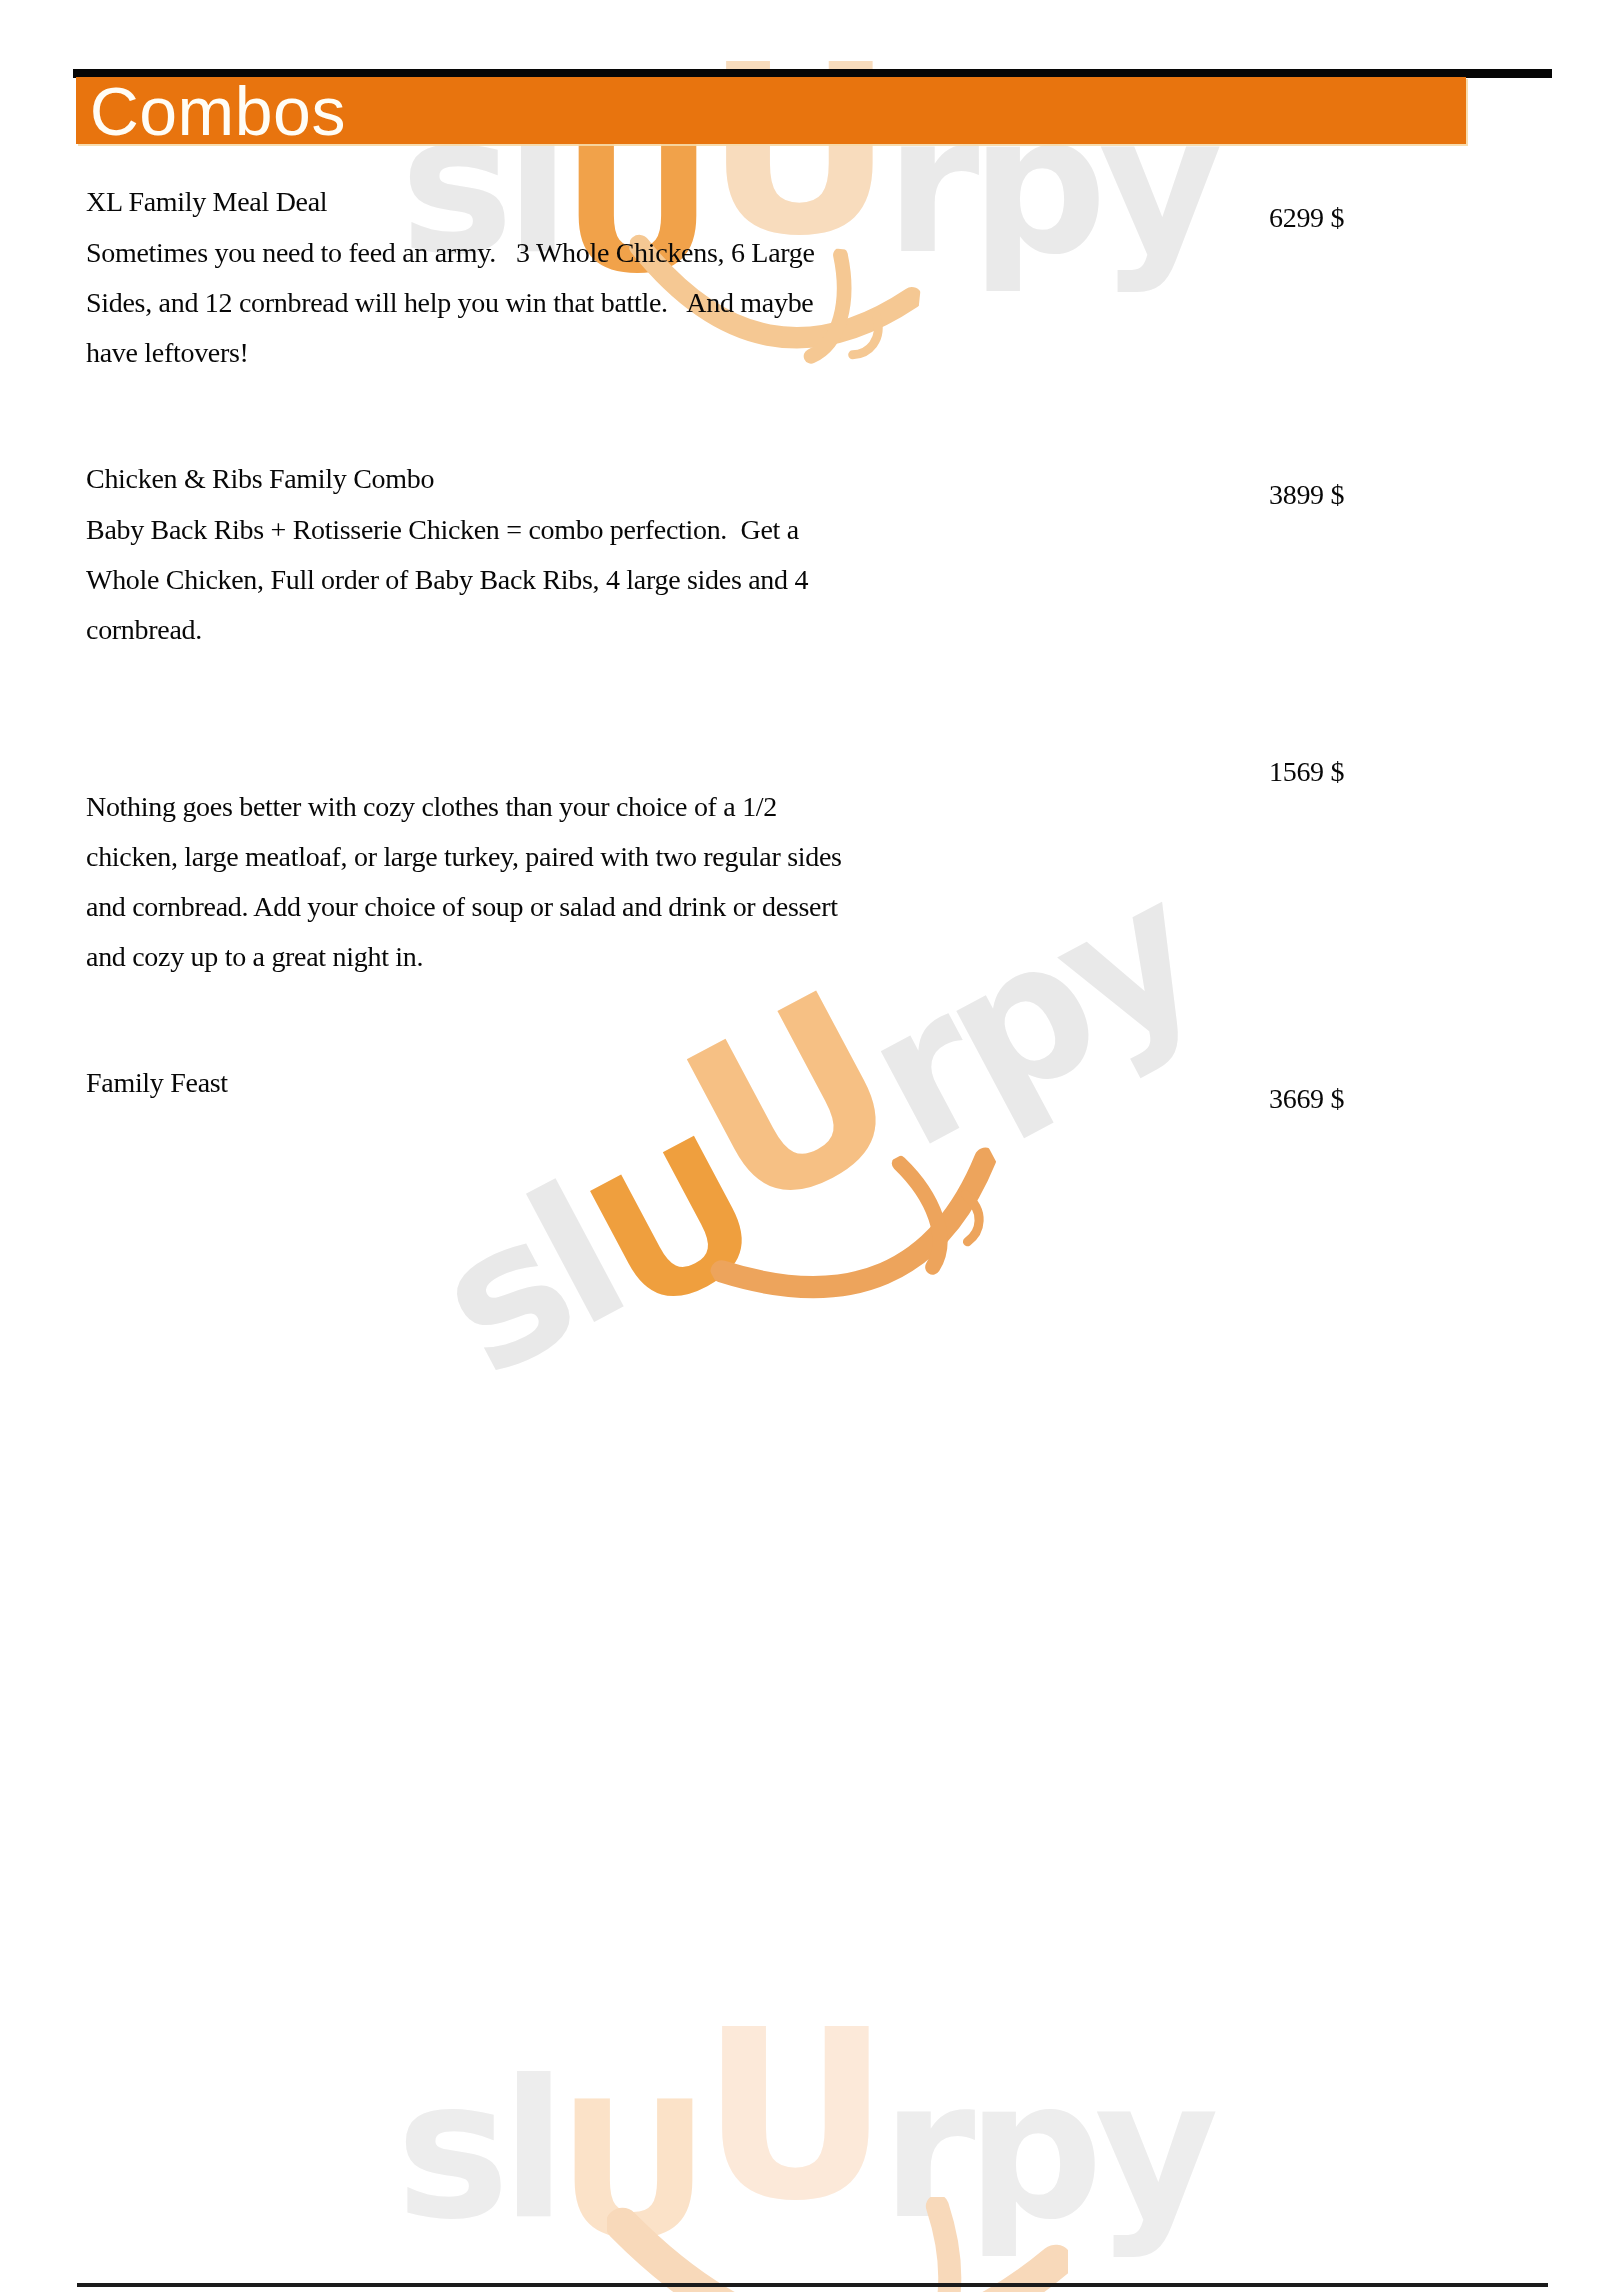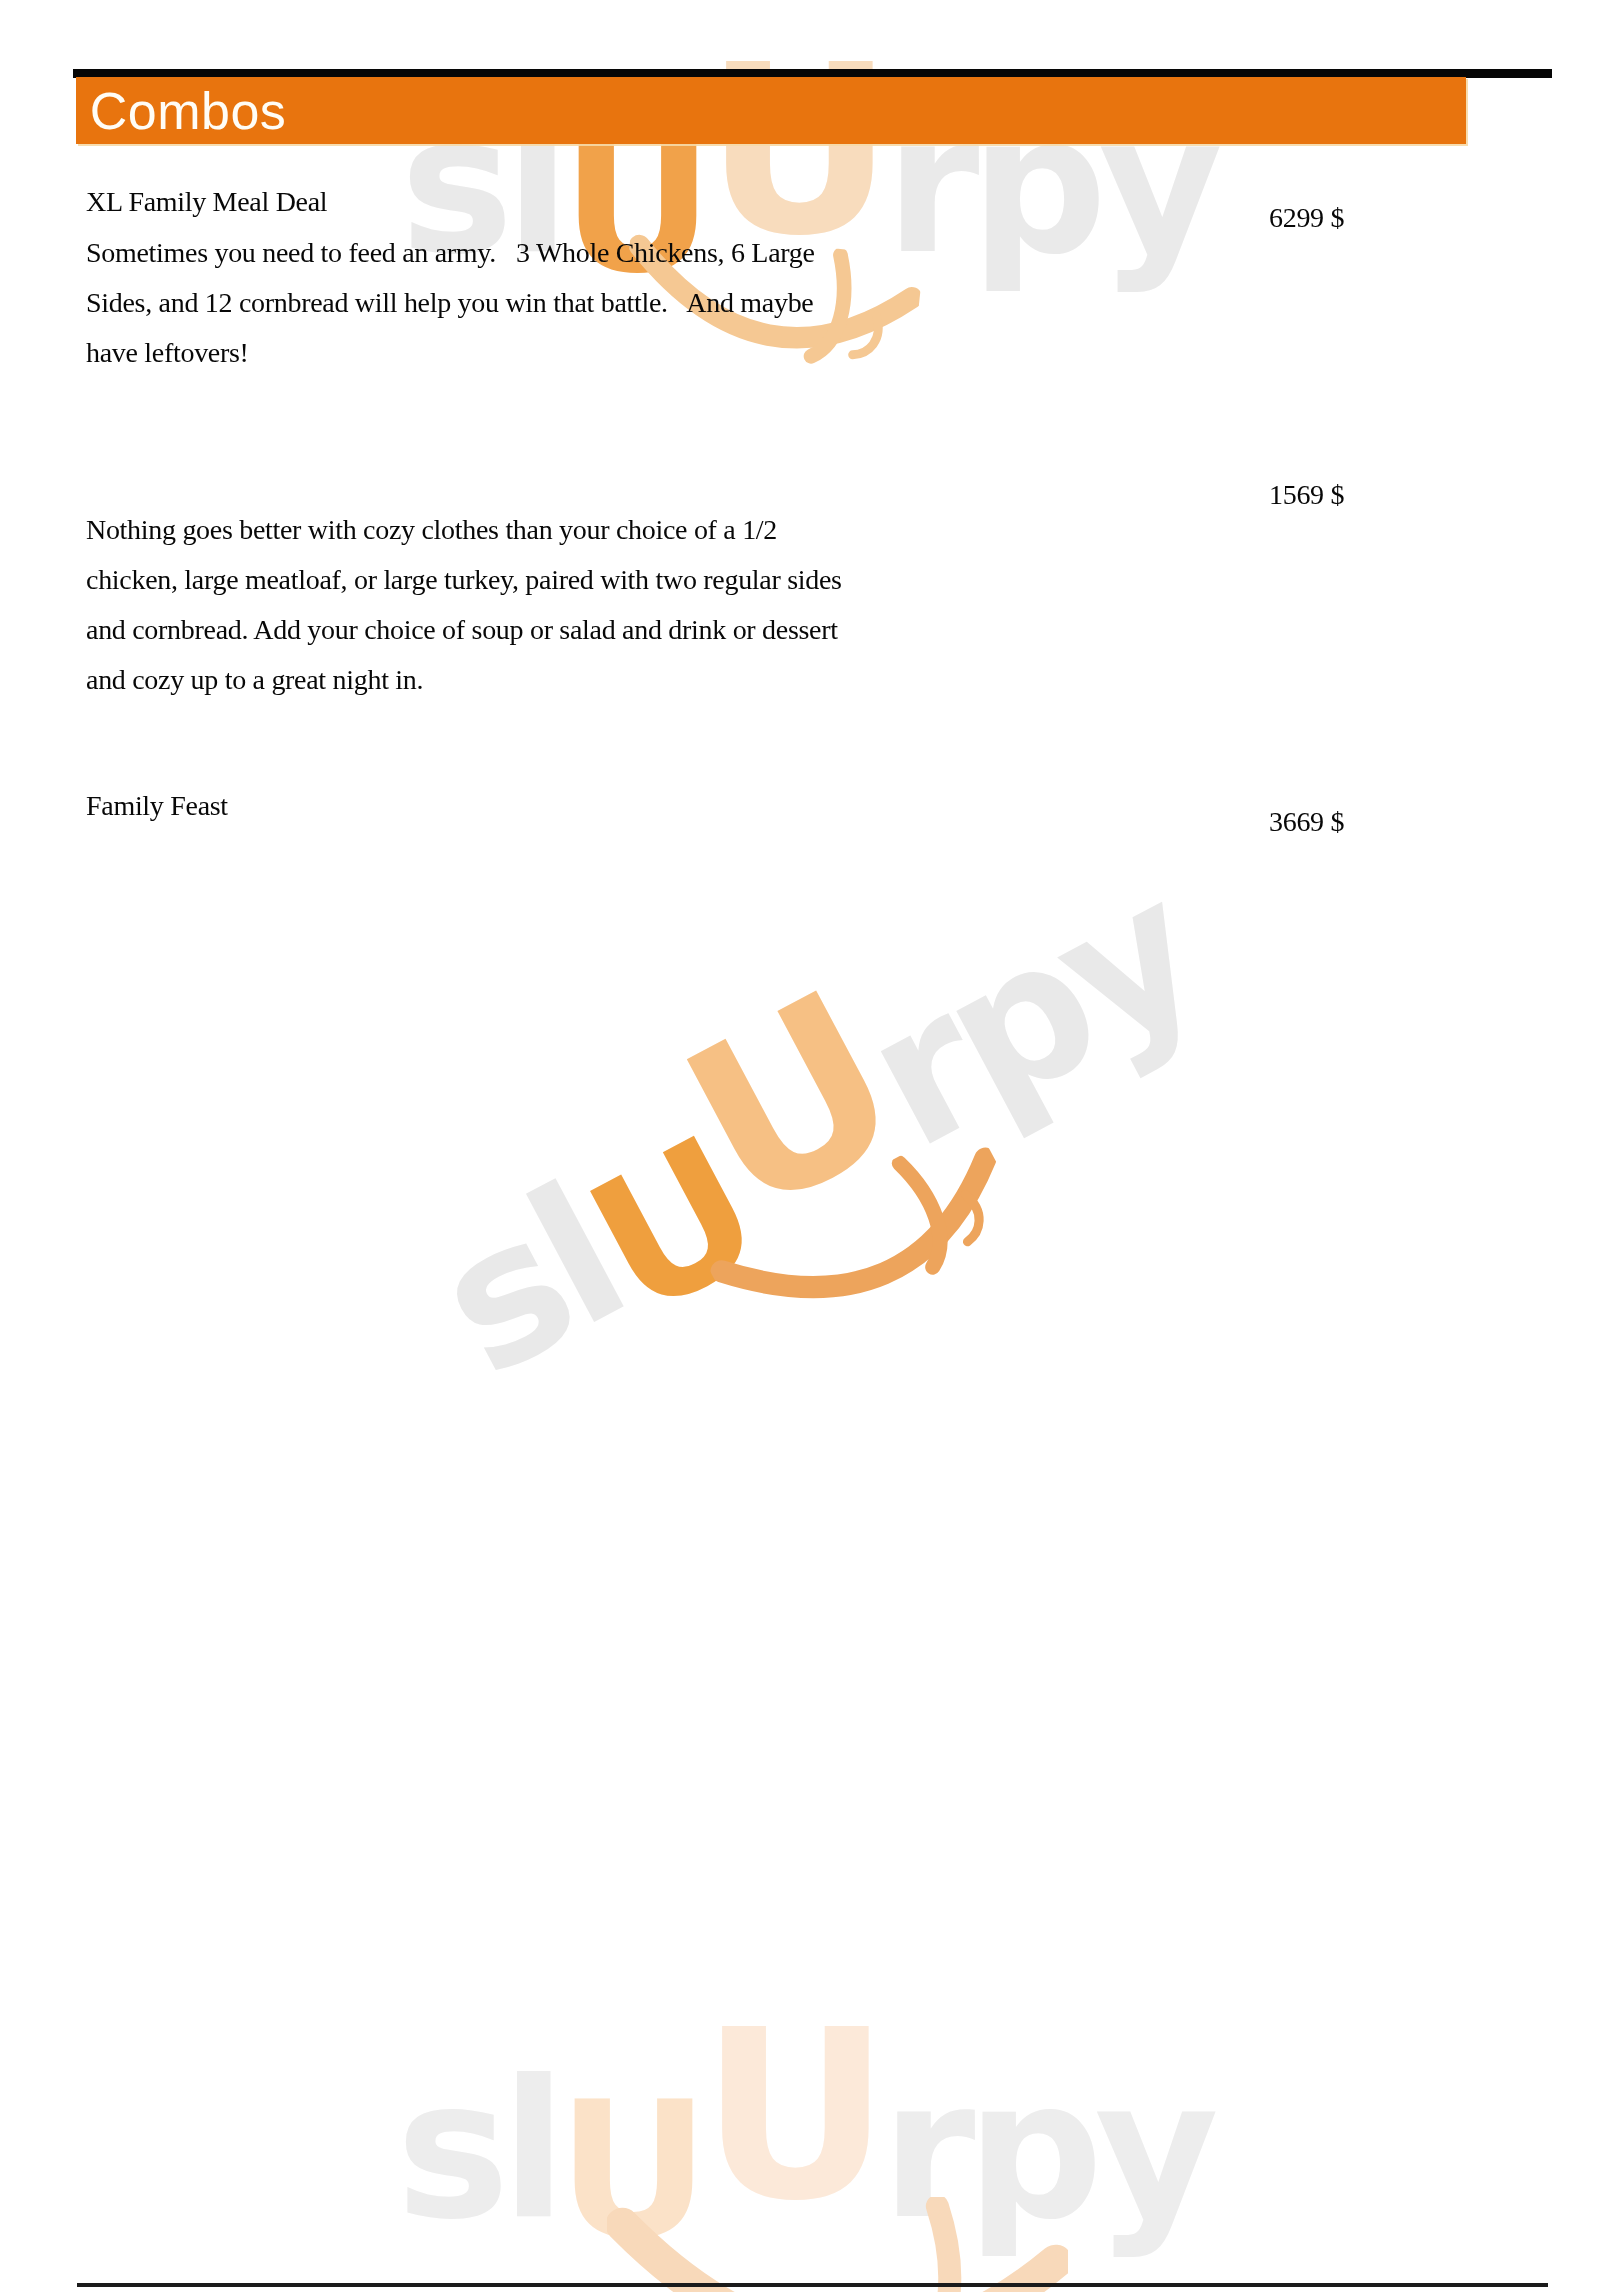--- a/index.html
+++ b/index.html
@@ -46,21 +46,21 @@
     position:absolute; left:73px; top:69px; width:1479px; height:8.8px;
     background:#060606;
   }
   .header-bar {
     position:absolute; left:76px; top:77px; width:1390px; height:67px;
     display:flex; align-items:center;
     box-shadow:2px 2px 0 rgba(246,217,166,0.9);
   }
   .header-title {
     font-family:"Liberation Sans", sans-serif;
-    font-size:52px; font-weight:400; color:#fffdf6;
+    font-size:68px; font-weight:400; color:#fffdf6;
     padding-left:13.7px; letter-spacing:0.5px;
   }
 
   .menu {
     position:absolute; left:86px; top:177px; width:1402px;
     font-size:28px; line-height:50px; color:#080808;
     letter-spacing:-0.3px;
   }
   .menu-item { position:relative; margin-bottom:76px; }
   .item-row  { position:relative; height:51px; }
@@ -118,20 +118,29 @@
       <div class="menu-item">
         <div class="item-row">
           <span class="item-name">XL Family Meal Deal</span>
           <span class="item-price">6299 $</span>
         </div>
         <div class="item-desc">Sometimes you need to feed an army.   3 Whole Chickens, 6 Large
 Sides, and 12 cornbread will help you win that battle.   And maybe
 have leftovers!</div>
       </div>
 
+      <div class="menu-item">
+        <div class="item-row">
+          <span class="item-name">Chicken &amp; Ribs Family Combo</span>
+          <span class="item-price">3899 $</span>
+        </div>
+        <div class="item-desc">Baby Back Ribs + Rotisserie Chicken = combo perfection.  Get a
+Whole Chicken, Full order of Baby Back Ribs, 4 large sides and 4
+cornbread.</div>
+      </div>
 
       <div class="menu-item">
         <div class="item-row">
           <span class="item-price">1569 $</span>
         </div>
         <div class="item-desc">Nothing goes better with cozy clothes than your choice of a 1/2
 chicken, large meatloaf, or large turkey, paired with two regular sides
 and cornbread. Add your choice of soup or salad and drink or dessert
 and cozy up to a great night in.</div>
       </div>

